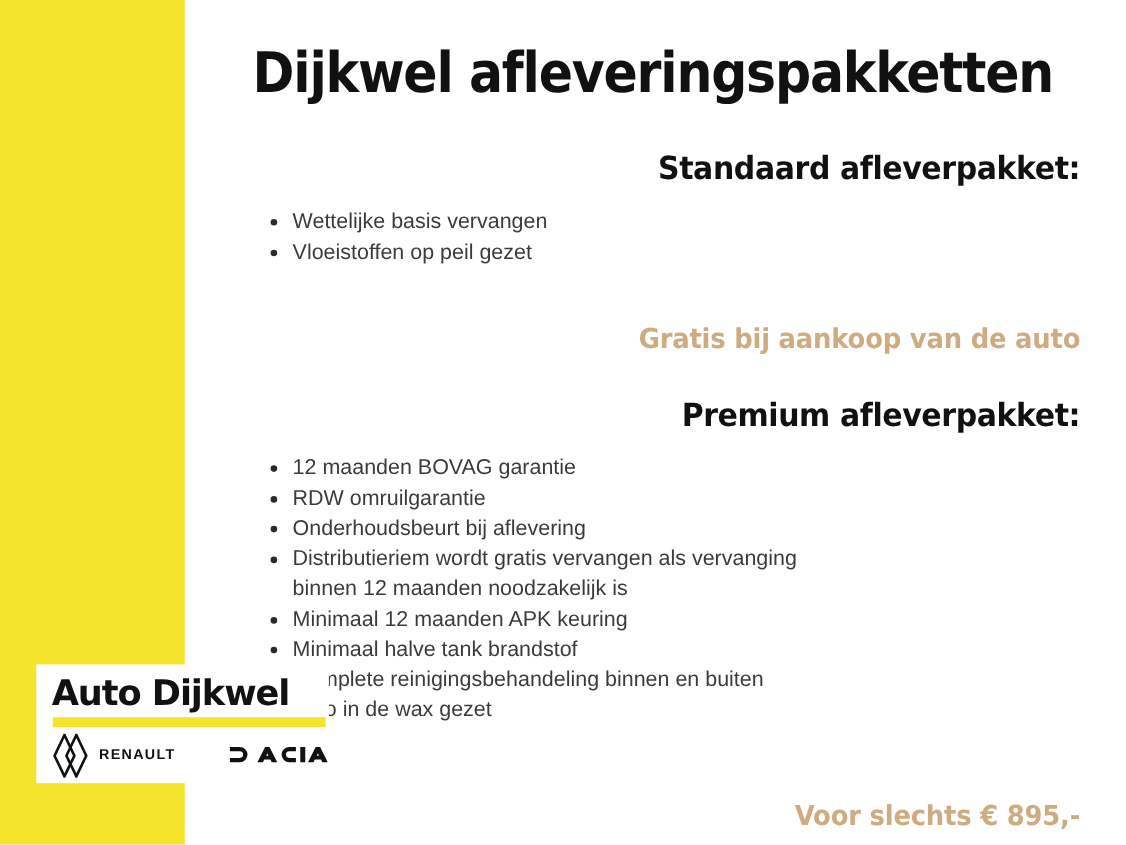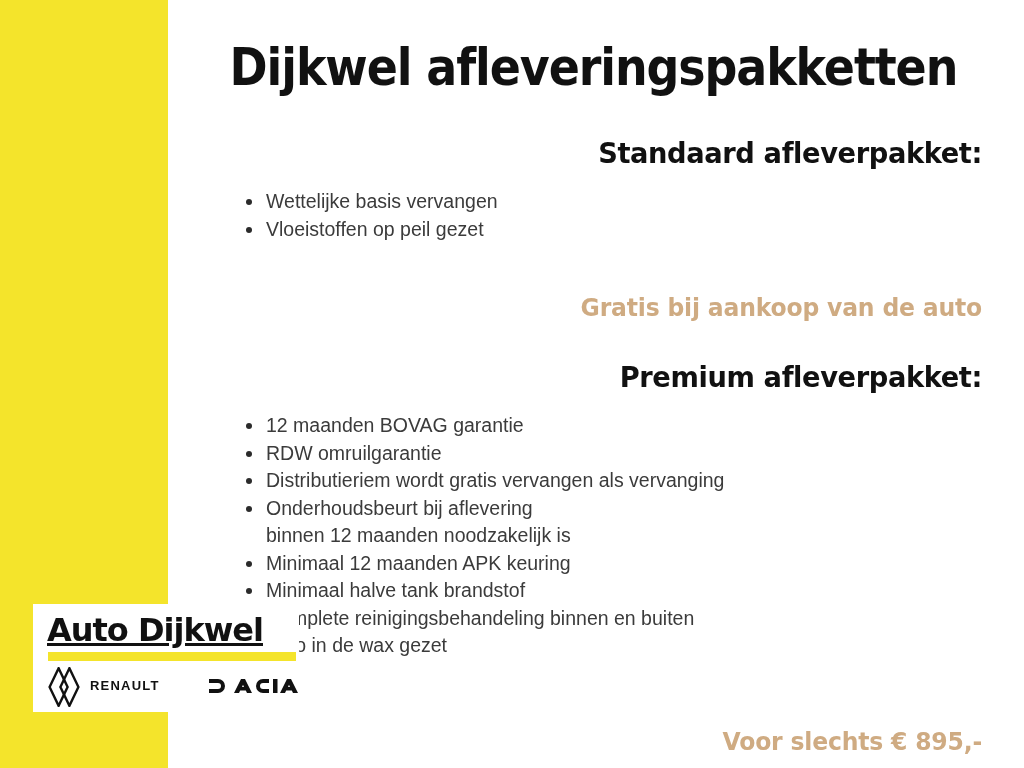--- a/index.html
+++ b/index.html
@@ -133,21 +133,20 @@
   .logo-wordmark {
     position: absolute;
     left: 14px;
     top: 7px;
     font-family: "DejaVu Sans", sans-serif;
     font-weight: 700;
     font-size: 32px;
     letter-spacing: -1px;
     color: #111111;
     white-space: nowrap;
-    text-decoration: underline;
   }
   .logo-rule {
     position: absolute;
     left: 15px;
     top: 48px;
     width: 248px;
     height: 9px;
     background: #f4e42b;
   }
   .logo-brandrow {
@@ -217,24 +216,24 @@
     <div class="section-head" id="head-premium">Premium afleverpakket:</div>
 
     <ul class="feature-list" id="list-premium">
       <li class="bulleted">
         <span>12 maanden BOVAG garantie</span>
       </li>
       <li class="bulleted">
         <span>RDW omruilgarantie</span>
       </li>
       <li class="bulleted">
+        <span>Onderhoudsbeurt bij aflevering</span>
+      </li>
+      <li class="bulleted">
         <span>Distributieriem wordt gratis vervangen als vervanging</span>
-      </li>
-      <li class="bulleted">
-        <span>Onderhoudsbeurt bij aflevering</span>
       </li>
       <li class="continuation">
         <span>binnen 12 maanden noodzakelijk is</span>
       </li>
       <li class="bulleted">
         <span>Minimaal 12 maanden APK keuring</span>
       </li>
       <li class="bulleted">
         <span>Minimaal halve tank brandstof</span>
       </li>

